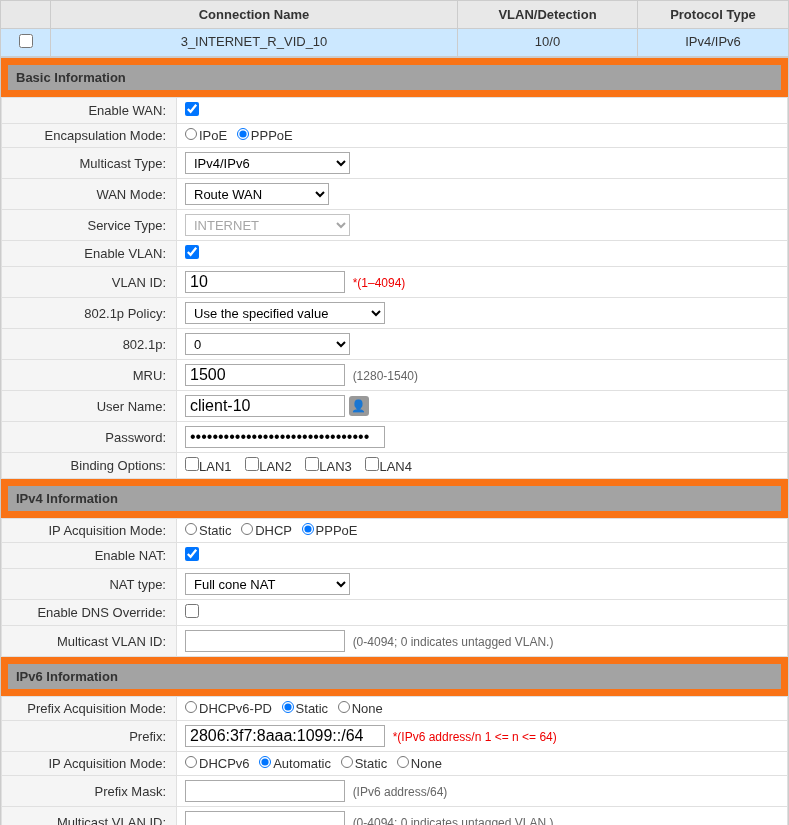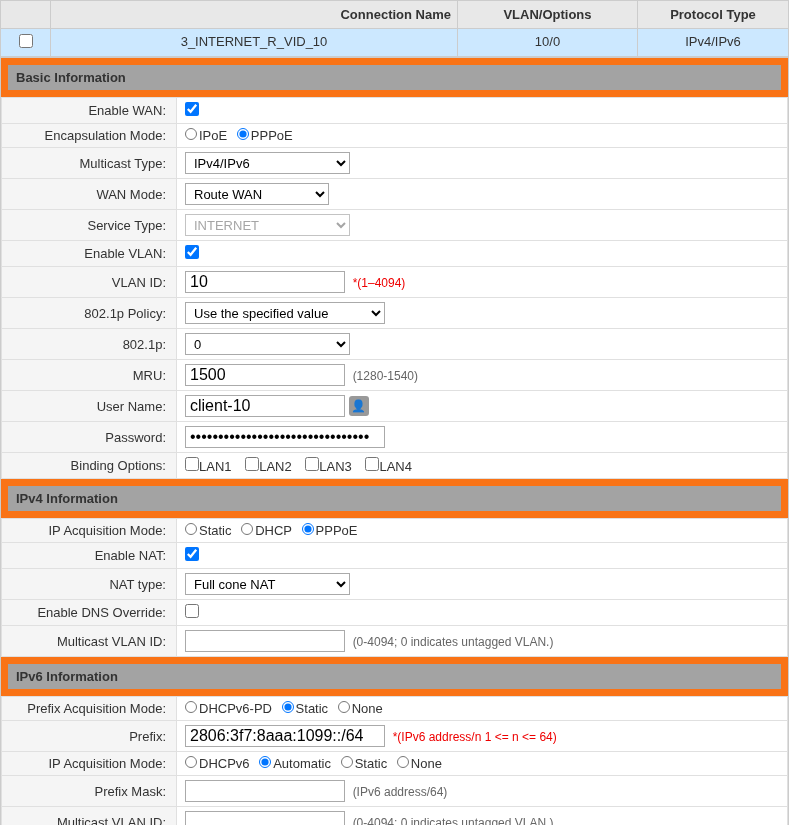--- a/index.html
+++ b/index.html
@@ -43,21 +43,21 @@
       background: #a3a3a3; 
       font-weight: bold; 
       padding: 5px 8px; 
       border: 7px solid #f97316; 
       font-size: 13px; 
     }
 
     .top-table-container { border: 1px solid #ccc; }
     .top-header-row { display: flex; background: #e8e8e8; border-bottom: 1px solid #ccc; }
     .top-header-row .col-check { width: 50px; border-right: 1px solid #ccc; padding: 6px; text-align: center; font-weight: bold; }
-    .top-header-row .col-name { flex: 1; border-right: 1px solid #ccc; padding: 6px; text-align: right; font-weight: bold; }
+    .top-header-row .col-name { flex: 1; border-right: 1px solid #ccc; padding: 6px; text-align: center; font-weight: bold; }
     .top-header-row .col-vlan { width: 180px; border-right: 1px solid #ccc; padding: 6px; text-align: center; font-weight: bold; }
     .top-header-row .col-proto { width: 150px; padding: 6px; text-align: center; font-weight: bold; }
 
     .top-data-row { display: flex; background: #cce8ff; border-bottom: 1px solid #ccc; }
     .top-data-row .col-check { width: 50px; border-right: 1px solid #ccc; padding: 5px; text-align: center; }
     .top-data-row .col-name { flex: 1; border-right: 1px solid #ccc; padding: 5px; text-align: center; }
     .top-data-row .col-vlan { width: 180px; border-right: 1px solid #ccc; padding: 5px; text-align: center; }
     .top-data-row .col-proto { width: 150px; padding: 5px; text-align: center; }
 
     .form-section { border-left: 1px solid #ccc; border-right: 1px solid #ccc; }
@@ -75,21 +75,21 @@
   </style>
 </head>
 <body>
 
 <div class="main-container">
 
   <div class="top-table-container">
     <div class="top-header-row">
       <div class="col-check"></div>
       <div class="col-name">Connection Name</div>
-      <div class="col-vlan">VLAN/Options</div>
+      <div class="col-vlan">VLAN/Detection</div>
       <div class="col-proto">Protocol Type</div>
     </div>
     <div class="top-data-row">
       <div class="col-check">
         <input type="checkbox" style="">
       </div>
       <div class="col-name">3_INTERNET_R_VID_10</div>
       <div class="col-vlan">10/0</div>
       <div class="col-proto">IPv4/IPv6</div>
     </div>

